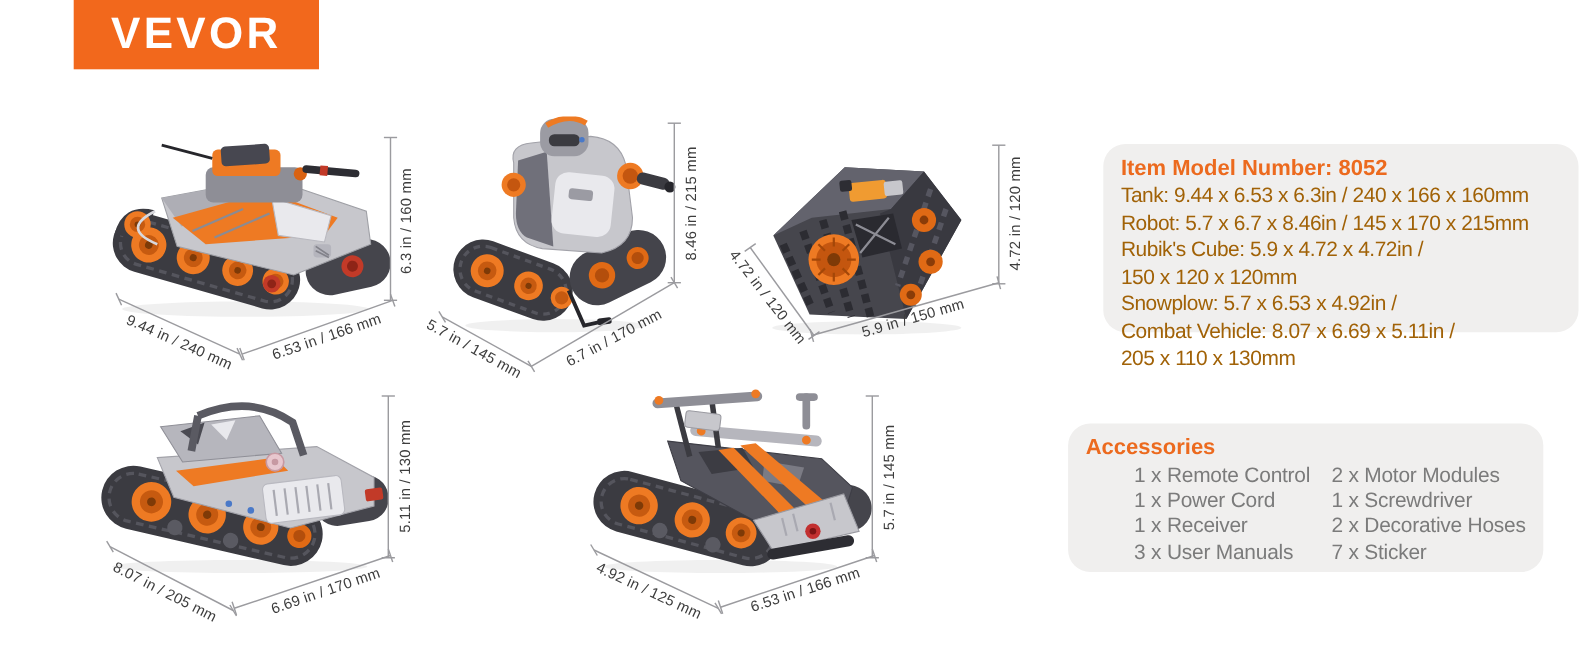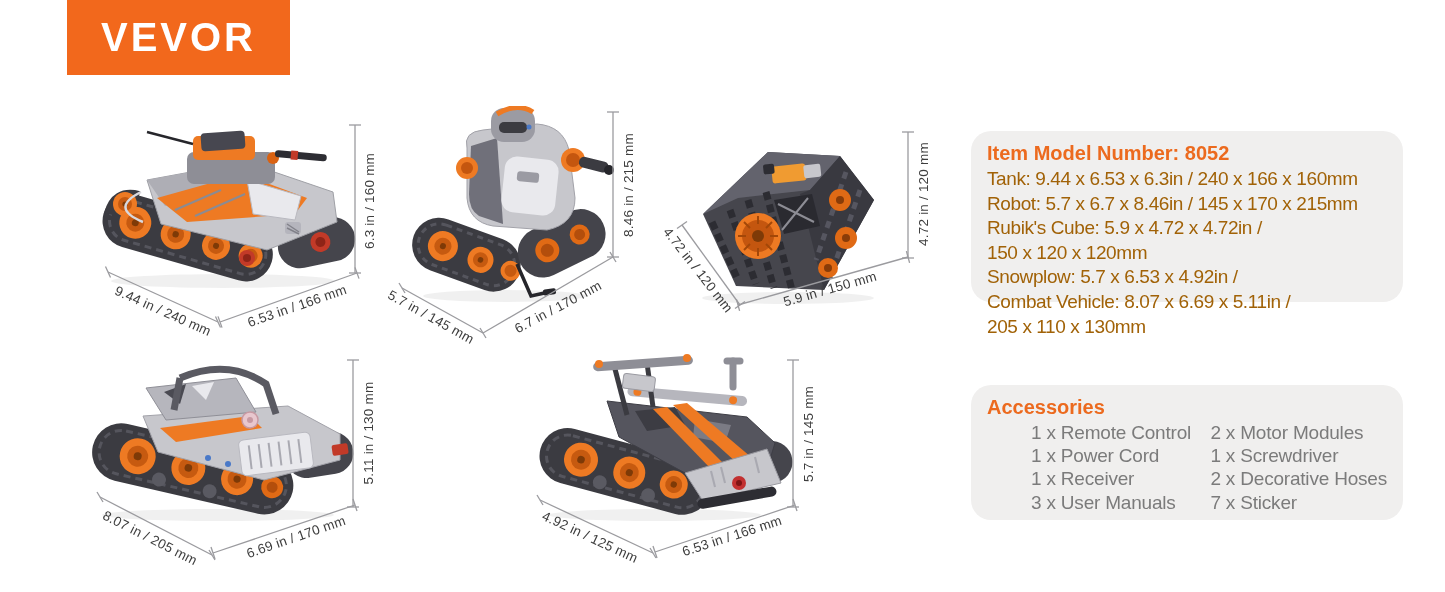--- a/index.html
+++ b/index.html
@@ -1,37 +1,37 @@
 <!DOCTYPE html>
 <html><head>
 <meta charset="utf-8">
 <style>
   html,body{margin:0;padding:0;background:#ffffff;}
   .stage{
     position:relative;width:1445px;height:592px;background:#ffffff;overflow:hidden;
     font-family:"Liberation Sans","DejaVu Sans",sans-serif;
   }
   .logo{
-    position:absolute;left:67px;top:0;width:223px;height:75px;
+    position:absolute;left:67px;top:0;width:223px;height:63px;
     background:#f2681c;color:#ffffff;display:flex;align-items:center;justify-content:center;
     font-weight:bold;font-size:40px;letter-spacing:3px;
   }
   .illus{position:absolute;}
   .dims-overlay{position:absolute;left:0;top:0;width:1445px;height:592px;pointer-events:none;}
   .dims-overlay line{stroke:#9b9b9f;stroke-width:1.3;}
   .dim-label{
     position:absolute;font-size:13.5px;color:#3d3d3d;white-space:nowrap;
     transform-origin:center;letter-spacing:0.2px;
   }
   .panel{
     position:absolute;left:971px;width:432px;background:#f0efee;border-radius:20px;
     padding:9px 16px;box-sizing:border-box;
   }
   .panel h2{margin:0;font-size:20px;line-height:27px;font-weight:bold;color:#ec6a1e;}
-  .panel-spec{top:131px;height:171px;}
+  .panel-spec{top:131px;height:171px;margin-left:32px;}
   .panel-acc{top:385px;height:135px;}
   .spec-line{font-size:19px;color:#a16207;line-height:24.6px;letter-spacing:-0.4px;white-space:nowrap;}
   .acc-cols{display:flex;margin-left:44px;}
   .acc-col{font-size:19px;color:#7b7b7b;line-height:23.2px;letter-spacing:-0.2px;white-space:nowrap;}
   .acc-col-left{width:219px;}
 </style>
 </head>
 <body>
 
 <div class="stage">

